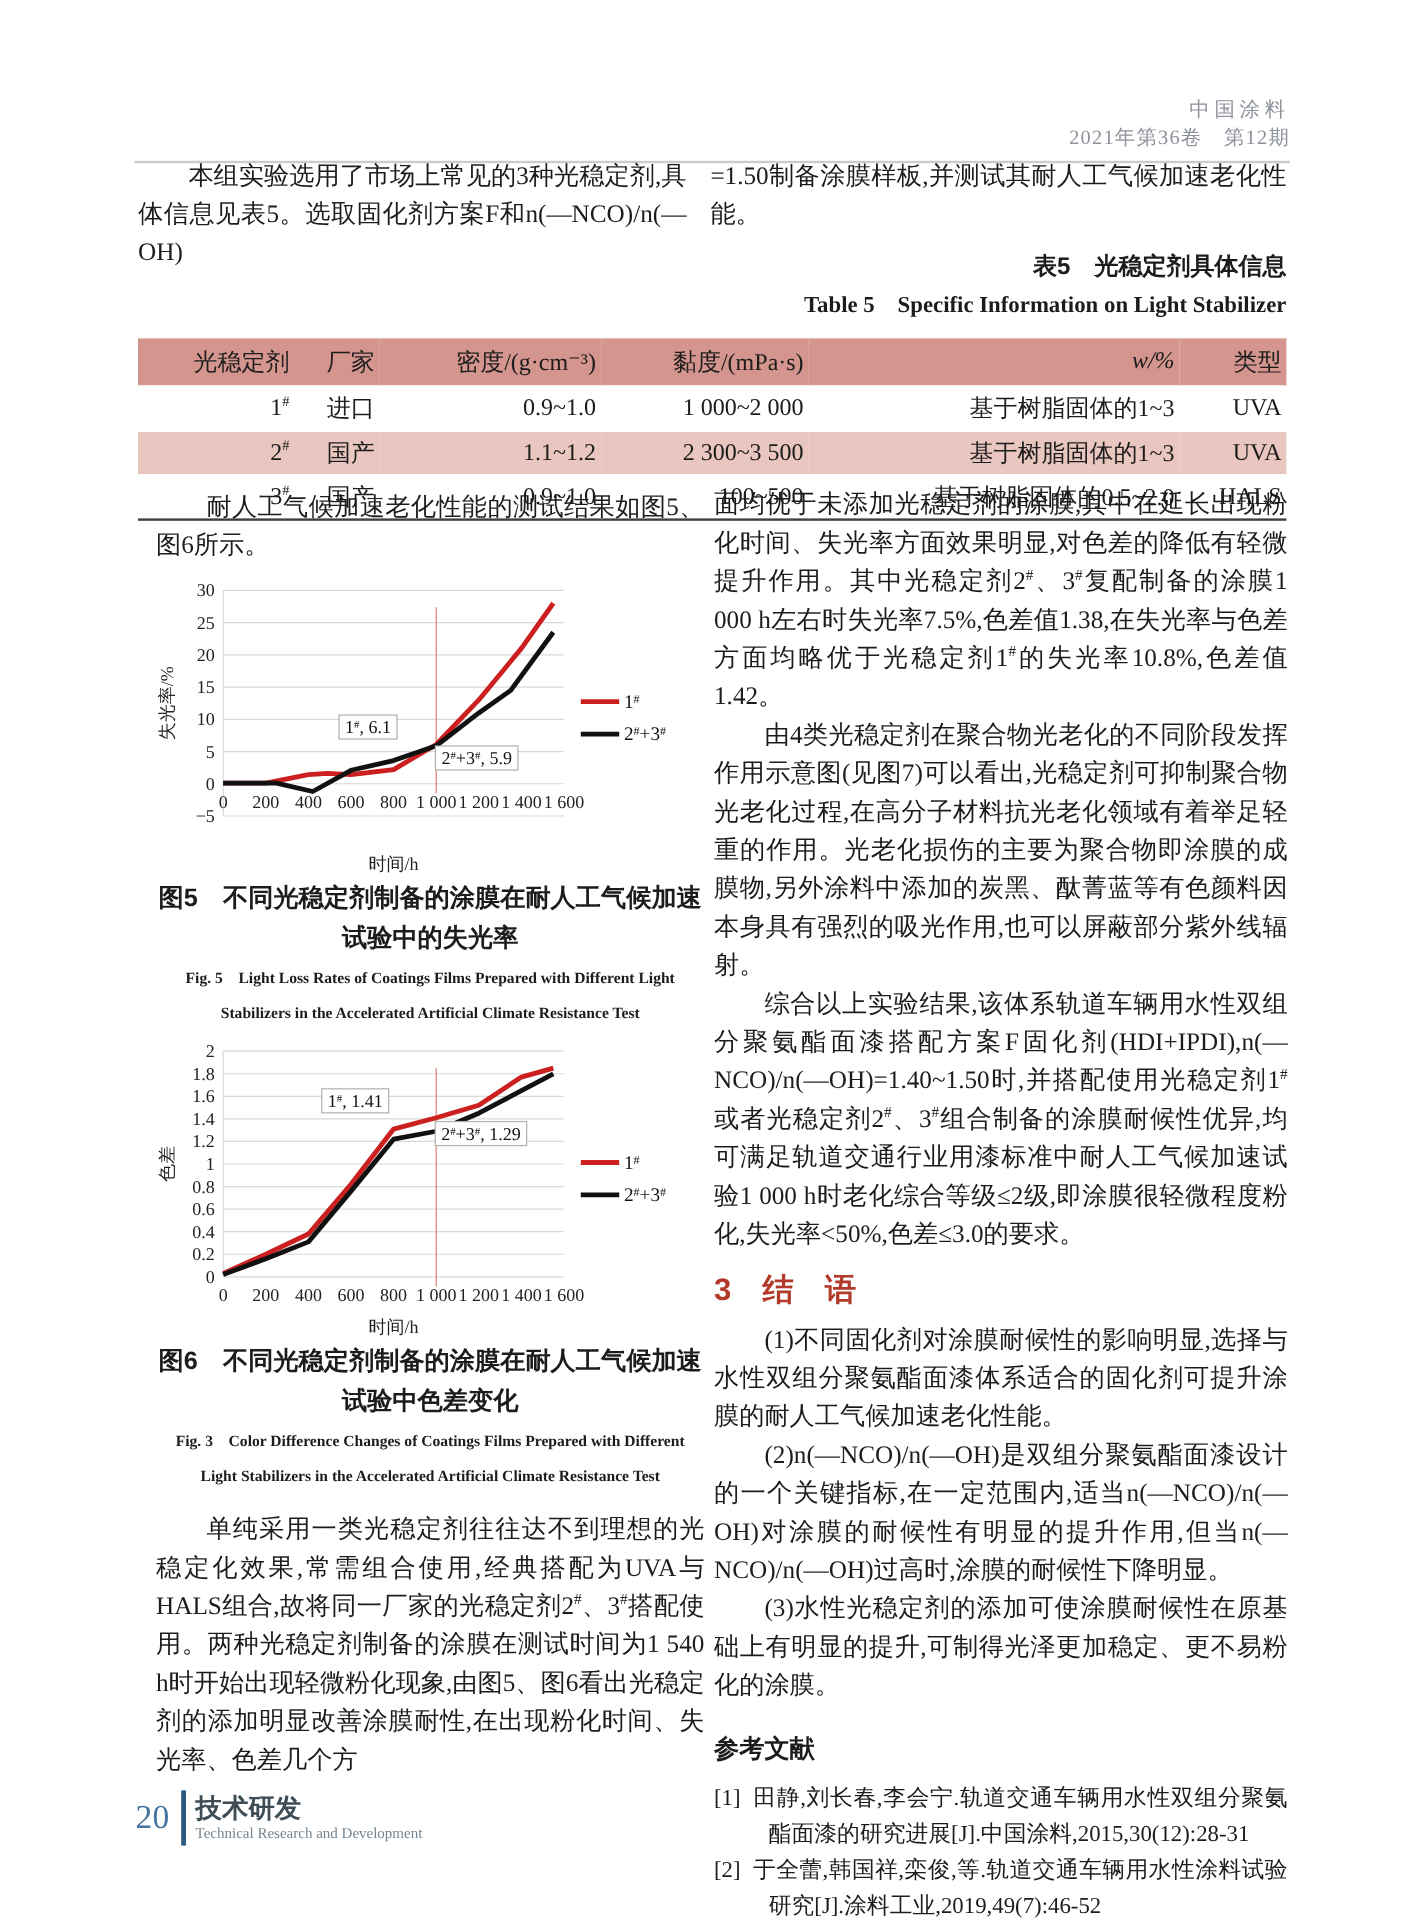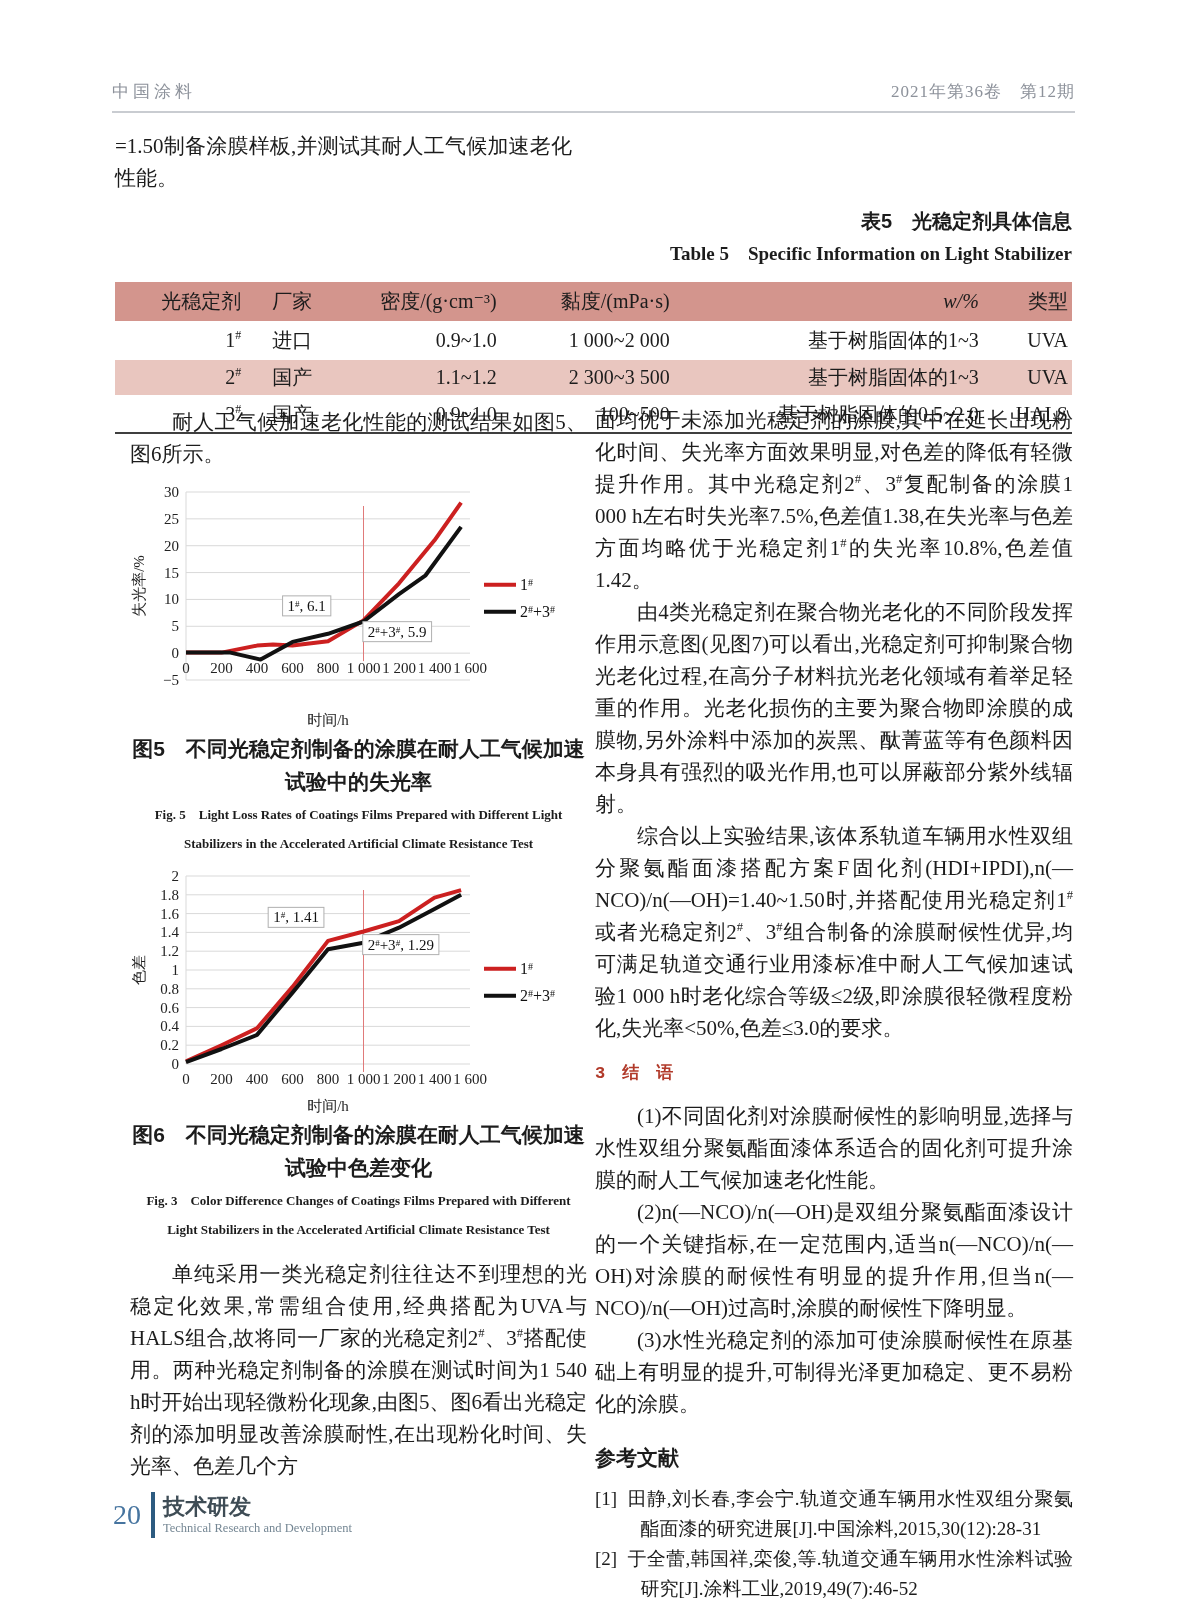--- a/index.html
+++ b/index.html
@@ -3,21 +3,21 @@
 <meta charset="utf-8">
 <style>
   html,body{margin:0;padding:0;background:#ffffff;}
   .page{position:relative;width:1187px;height:1600px;background:#ffffff;overflow:hidden;
         font-family:"Liberation Serif","DejaVu Serif",serif;color:#1c1c1c;}
   sup{font-size:0.6em;vertical-align:super;line-height:0;}
 
   
   .header{position:absolute;left:112px;right:112px;top:80px;display:flex;justify-content:space-between;
           align-items:flex-end;padding-bottom:8px;border-bottom:2px solid #c9ccd1;
-          color:#8d929b;font-size:17px;}
+          color:#8d929b;font-size:17px;flex-direction:column;}
   .header .jname{letter-spacing:4px;}
   .header .issue{letter-spacing:1px;}
 
   
   .intro{position:absolute;left:115px;top:130px;width:957px;display:grid;
          grid-template-columns:457px 480px;column-gap:20px;
          font-size:21px;line-height:32px;text-align:justify;}
   .intro p{margin:0;}
   .indent{text-indent:2em;}
 
@@ -40,22 +40,22 @@
   .left-col p{margin:0;}
   .right-col{position:absolute;left:595px;top:404px;width:478px;
              font-size:21px;line-height:32px;text-align:justify;}
   .right-col p{margin:0;}
 
   .chart{display:block;margin:6px 0 0 0;}
   .cap-cn{font-weight:bold;text-align:center;font-size:21px;line-height:33px;margin-top:2px;
           font-family:"Liberation Sans","DejaVu Sans",sans-serif;}
   .cap-en{font-weight:bold;text-align:center;font-size:13px;line-height:29px;margin:2px 0 8px 0;}
 
-  .sec-h{color:#b13a2a;font-weight:bold;font-size:17px;line-height:36px;margin:12px 0 8px 0;
-         font-family:Liberation Mono, monospace;}
+  .sec-h{color:#b13a2a;font-weight:bold;font-size:26px;line-height:36px;margin:12px 0 8px 0;
+         font-family:Liberation Sans, sans-serif;}
 
   .ref-title{font-weight:bold;font-size:21px;margin:22px 0 10px 0;
              font-family:"Liberation Sans","DejaVu Sans",sans-serif;}
   .ref{font-size:19px;line-height:30px;padding-left:2.4em;text-indent:-2.4em;text-align:justify;margin:0 0 2px 0;}
   .ref-label{margin-right:10px;}
 
   
   .footer{position:absolute;left:113px;top:1492px;display:flex;align-items:center;}
   .page-num{font-size:28px;color:#46749f;margin-right:10px;}
   .fbar{width:4px;height:46px;background:#2d5b80;margin-right:8px;}
@@ -67,20 +67,21 @@
 <body>
 
 <div class="page">
 
   <div class="header">
     <span class="jname">中国涂料</span>
     <span class="issue">2021年第36卷　第12期</span>
   </div>
 
   <div class="intro">
+    <p class="indent">本组实验选用了市场上常见的3种光稳定剂,具体信息见表5。选取固化剂方案F和n(—NCO)/n(—OH)</p>
     <p>=1.50制备涂膜样板,并测试其耐人工气候加速老化性能。</p>
   </div>
 
   <div class="tableblock">
     <div class="t-cn">表5　光稳定剂具体信息</div>
     <div class="t-en">Table 5　Specific Information on Light Stabilizer</div>
     <table class="t5">
       <thead>
         <tr>
           <th>光稳定剂</th>

